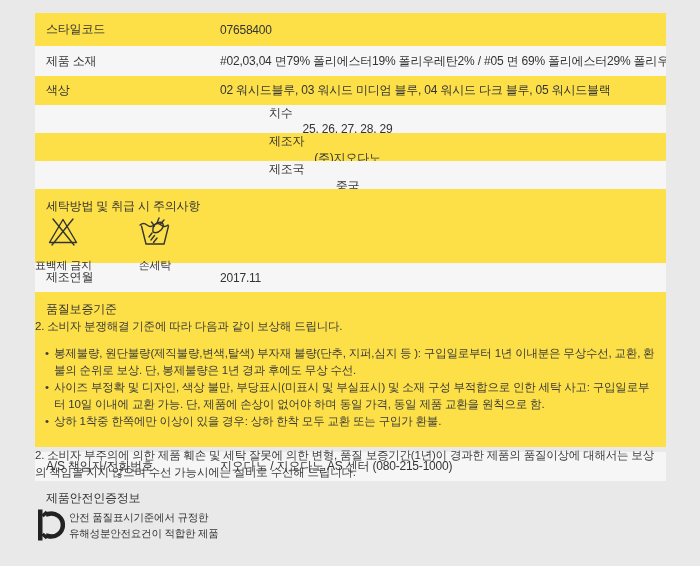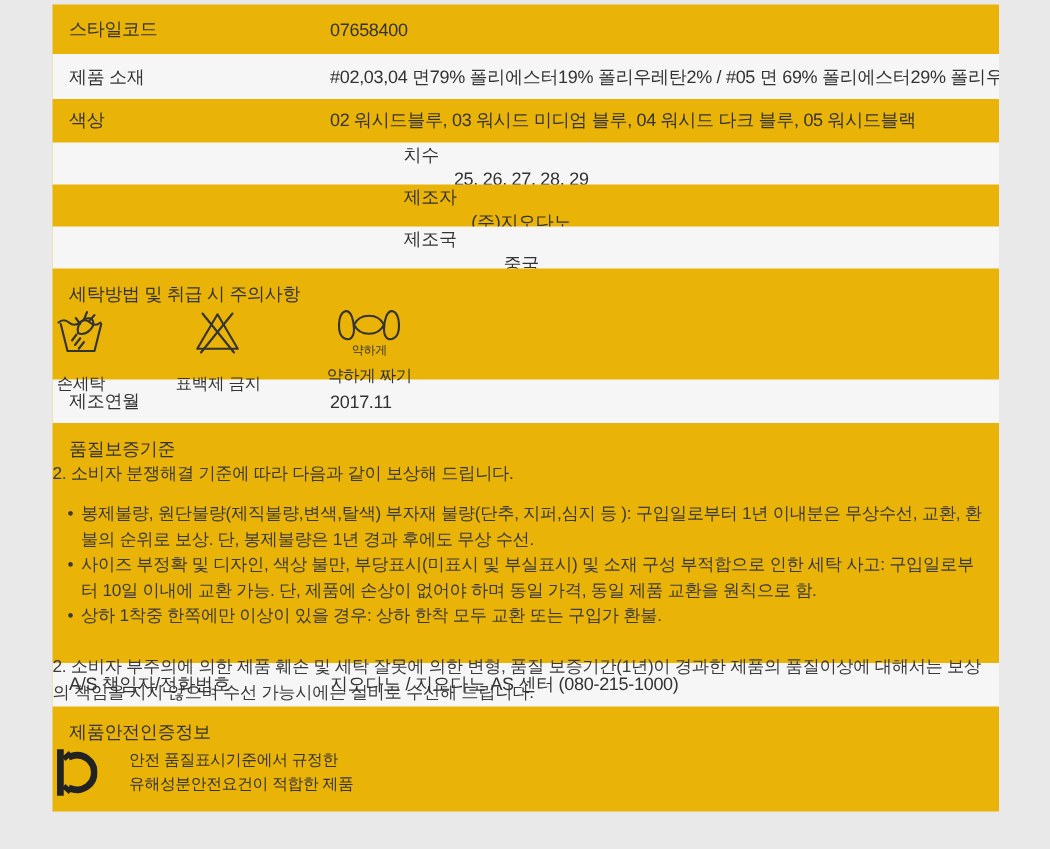--- a/index.html
+++ b/index.html
@@ -14,24 +14,24 @@
   }
   .page {
     width: 700px;
     height: 566px;
     background: #e9e9e9;
     position: relative;
   }
   .card {
     position: absolute;
     left: 35px;
-    top: 3px;
+    top: 13px;
     width: 631px;
-    height: 538px;
-    background: #eab308;
+    height: 434px;
+    background: #fde047;
   }
   .row {
     display: flex;
     box-sizing: border-box;
   }
   .row.striped { background: #f6f6f6; }
   .row.center { align-items: center; }
   .cell-label {
     width: 185px;
     min-width: 185px;
@@ -108,21 +108,21 @@
     position: absolute;
     left: 0;
     top: 0;
   }
   .warranty-outro { margin: 17px 0 0 0; }
 
   
   .cert-content {
     display: flex;
     align-items: center;
-    gap: 21px;
+    gap: 4px;
   }
   .cert-text {
     font-size: 10.5px;
     line-height: 16px;
     color: #333333;
     letter-spacing: -0.2px;
   }
   svg .stroked {
     fill: none;
     stroke: #333333;
@@ -164,51 +164,42 @@
 
     <div class="row center striped h28">
       <div class="cell-label">제조국</div>
       <div class="cell-value oneline">중국</div>
     </div>
 
     <div class="row top h74">
       <div class="cell-label">세탁방법 및 취급 시 주의사항</div>
       <div class="cell-value">
         <div class="care-icons">
+
+          <div class="care-item">
+            <svg width="34" height="32" viewBox="0 0 34 32">
+              <path class="stroked" d="M17 4.5 L30.5 27.5 H3.5 Z"></path>
+              <path class="stroked" d="M7 4 L28 30 M27 4 L6 30"></path>
+            </svg>
+            <div class="care-spacer"></div>
+            <div class="care-caption">표백제 금지</div>
+          </div>
 
           <div class="care-item">
             <svg width="34" height="32" viewBox="0 0 34 32">
               <path class="stroked" d="M2 10 Q5.5 7 9 10 T16 10 T23 10 T30 10"></path>
               <path class="stroked" d="M3.5 11 L8 29 H26 L30.5 11"></path>
               <path class="stroked" d="M15 17 q-1 -6 4 -9 q5 -2 6 1 q1 3 -2 6 q-4 4 -8 2 z"></path>
               <path class="stroked" d="M19 8 L21 3 M22.5 9 L26 5 M16.5 11 L13.5 7"></path>
               <path class="stroked" d="M11 22 l3 -4 M13 25 l3.5 -4.5 M15.5 27.5 l3.5 -4.5"></path>
             </svg>
             <div class="care-spacer"></div>
             <div class="care-caption">손세탁</div>
           </div>
 
-          <div class="care-item">
-            <svg width="34" height="32" viewBox="0 0 34 32">
-              <path class="stroked" d="M17 4.5 L30.5 27.5 H3.5 Z"></path>
-              <path class="stroked" d="M7 4 L28 30 M27 4 L6 30"></path>
-            </svg>
-            <div class="care-spacer"></div>
-            <div class="care-caption">표백제 금지</div>
-          </div>
-
-          <div class="care-item">
-            <svg width="46" height="24" viewBox="0 0 46 24">
-              <path class="stroked" d="M7 2.5 C2 4.5 1.5 18 6.5 20.5 C10.5 22.5 13 19.5 13 14.5 C13 8.5 11 1.5 7 2.5 Z"></path>
-              <path class="stroked" d="M13 11.5 C17 3.5 29 3.5 33 11.5 C29 19.5 17 19.5 13 11.5 Z"></path>
-              <path class="stroked" d="M39 2.5 C44 4.5 44.5 18 39.5 20.5 C35.5 22.5 33 19.5 33 14.5 C33 8.5 35 1.5 39 2.5 Z"></path>
-            </svg>
-            <div class="care-sub">약하게</div>
-            <div class="care-caption">약하게 짜기</div>
-          </div>
 
         </div>
       </div>
     </div>
 
     <div class="row center striped h29">
       <div class="cell-label">제조연월</div>
       <div class="cell-value oneline">2017.11</div>
     </div>
 

